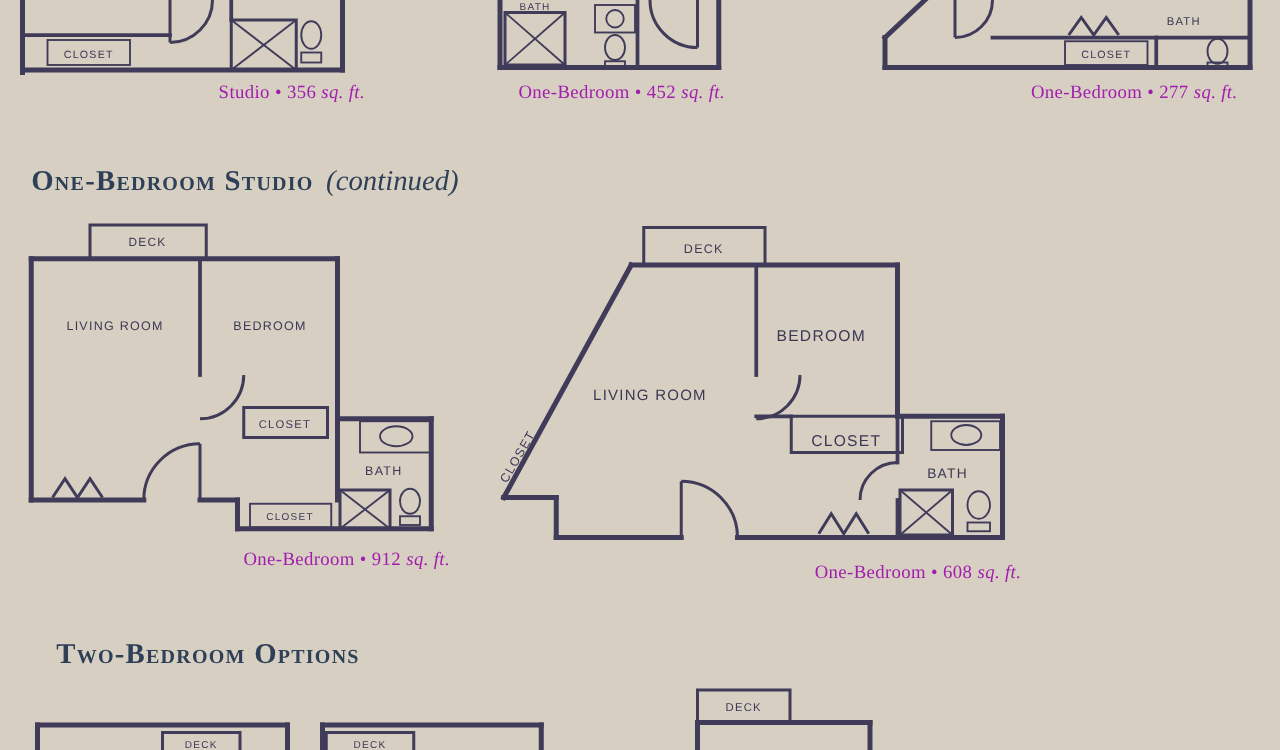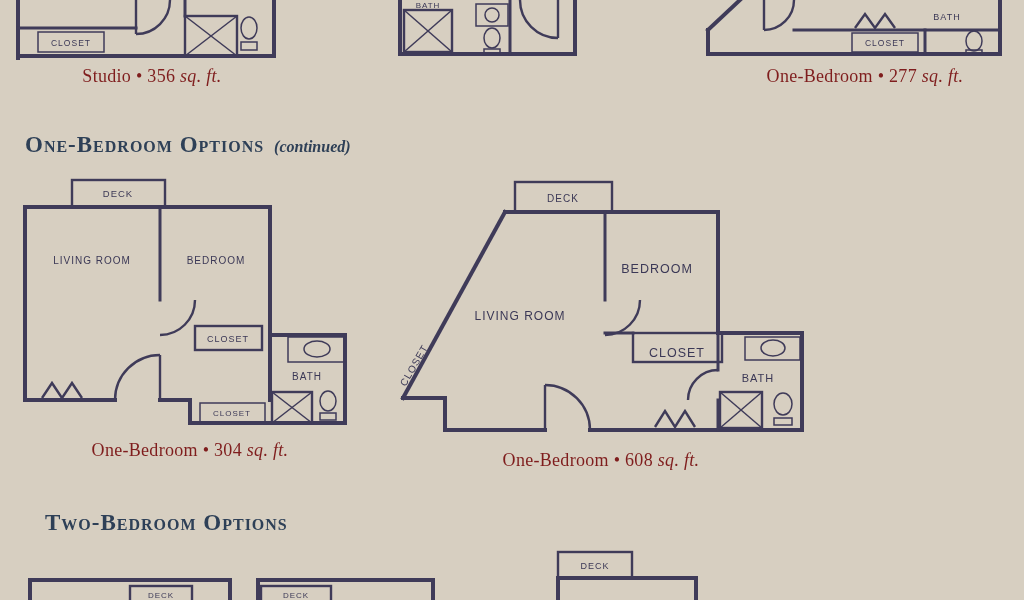--- a/index.html
+++ b/index.html
@@ -16,32 +16,32 @@
     fill:#3b3856;stroke:none;
     font-family:"Liberation Sans",sans-serif;
     text-anchor:middle;
     letter-spacing:1px;
   }
   .w4{stroke-width:4;stroke-linecap:square;}
   .w3{stroke-width:3;stroke-linecap:square;}
   .w2{stroke-width:2.4;}
   .w1{stroke-width:1.5;}
   .caption{
-    position:absolute;text-align:center;
-    font-size:18px;color:#7f1d1d;letter-spacing:.3px;
+    position:absolute;text-align:right;
+    font-size:15px;color:#a21caf;letter-spacing:.3px;
   }
   .caption .unit{font-style:italic;}
   .heading{
     position:absolute;
     font-weight:bold;font-variant:small-caps;
     font-size:23px;color:#2e4057;letter-spacing:1px;
   }
   .heading .suffix{
-    font-variant:normal;font-weight:bold;font-style:italic;
-    font-size:16px;margin-left:10px;letter-spacing:0;
+    font-variant:normal;font-weight:normal;font-style:italic;
+    font-size:23px;margin-left:10px;letter-spacing:0;
   }
 </style>
 </head>
 <body>
 
 <div class="page">
 
   <svg class="plan" style="left:12px;top:0;width:280px;height:62px" viewBox="0 0 280 62">
     <g>
       <line class="w4" x1="6" y1="0" x2="6" y2="58"></line>
@@ -92,20 +92,24 @@
     </g>
     <g>
       <ellipse class="w1" cx="102" cy="38" rx="8" ry="10"></ellipse>
       <rect class="w1" x="94" y="49" width="16" height="5"></rect>
     </g>
     <g>
       <line class="w2" x1="168" y1="0" x2="168" y2="38"></line>
       <path class="w2" d="M 168,38 A 38 38 0 0 1 130,0"></path>
     </g>
   </svg>
+  <div class="caption" style="left:330px;top:66px;width:250px;">
+    <span>One-Bedroom • 452</span>
+    <span class="unit">sq. ft.</span>
+  </div>
 
   <svg class="plan" style="left:700px;top:0;width:312px;height:62px" viewBox="0 0 312 62">
     <g>
       <line class="w4" x1="8" y1="30" x2="40" y2="0"></line>
       <line class="w4" x1="8" y1="30" x2="8" y2="54"></line>
       <line class="w4" x1="8" y1="54" x2="300" y2="54"></line>
       <line class="w4" x1="300" y1="0" x2="300" y2="54"></line>
       <line class="w3" x1="94" y1="30" x2="300" y2="30"></line>
       <line class="w3" x1="225" y1="30" x2="225" y2="54"></line>
     </g>
@@ -123,21 +127,21 @@
       <ellipse class="w1" cx="274" cy="41" rx="8" ry="10"></ellipse>
       <rect class="w1" x="266" y="50" width="16" height="4"></rect>
     </g>
   </svg>
   <div class="caption" style="left:740px;top:66px;width:250px;">
     <span>One-Bedroom • 277</span>
     <span class="unit">sq. ft.</span>
   </div>
 
   <div class="heading" style="left:25px;top:132px;">
-    <span>One-Bedroom Options</span><span class="suffix">(continued)</span>
+    <span>One-Bedroom Studio</span><span class="suffix">(continued)</span>
   </div>
 
   <svg class="plan" style="left:20px;top:172px;width:340px;height:262px" viewBox="0 0 340 262">
     <g>
       <rect class="w2" x="52" y="8" width="93" height="27"></rect>
       <text x="98" y="25" font-size="9.5">DECK</text>
     </g>
     <g>
       <line class="w4" x1="5" y1="35" x2="250" y2="35"></line>
       <line class="w4" x1="5" y1="35" x2="5" y2="228"></line>
@@ -177,21 +181,21 @@
       <rect class="w1" x="180" y="231" width="65" height="19"></rect>
       <text x="212" y="244" font-size="8">CLOSET</text>
     </g>
     <polyline class="w2" points="22,226 32,211 42,226 52,211 62,226"></polyline>
     <g>
       <line class="w2" x1="140" y1="183" x2="140" y2="228"></line>
       <path class="w2" d="M 140,183 A 45 45 0 0 0 95,228"></path>
     </g>
   </svg>
   <div class="caption" style="left:20px;top:440px;width:340px;">
-    <span>One-Bedroom • 304</span>
+    <span>One-Bedroom • 912</span>
     <span class="unit">sq. ft.</span>
   </div>
 
   <svg class="plan" style="left:385px;top:175px;width:432px;height:265px" viewBox="0 0 432 265">
     <g>
       <rect class="w2" x="130" y="7" width="97" height="30"></rect>
       <text x="178" y="27" font-size="10">DECK</text>
     </g>
     <g>
       <line class="w4" x1="120" y1="37" x2="333" y2="37"></line>

